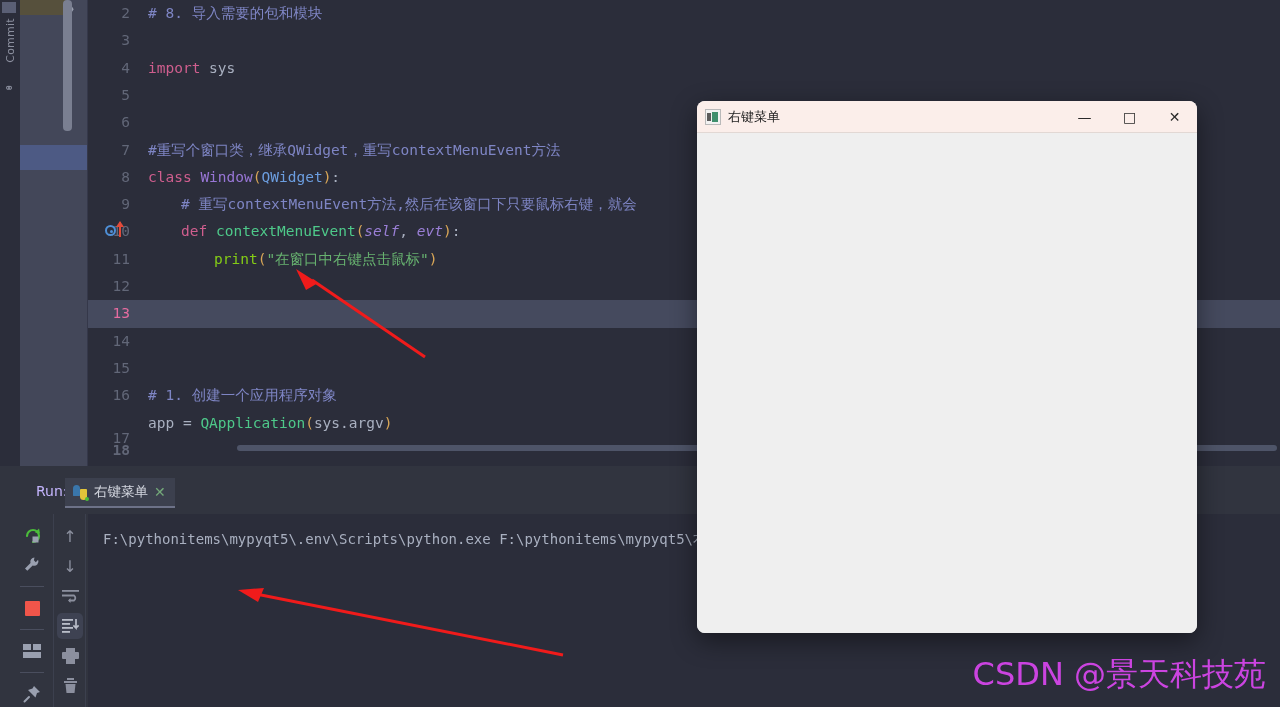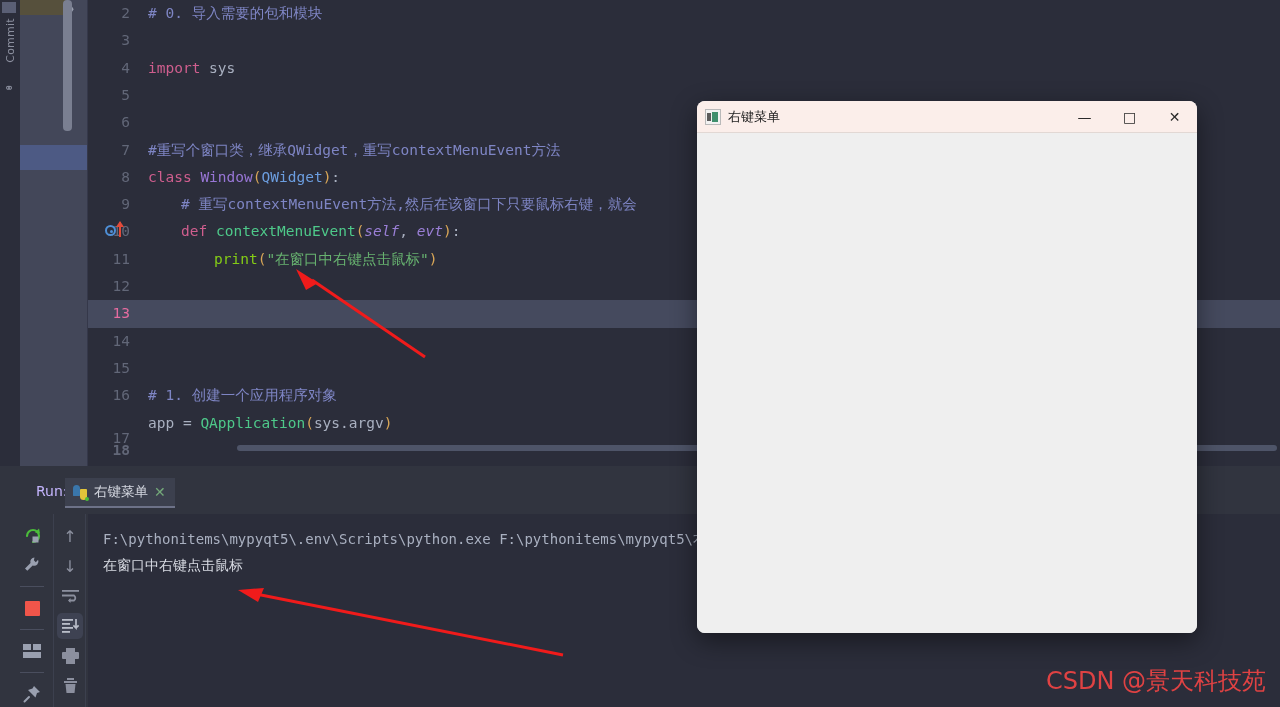--- a/index.html
+++ b/index.html
@@ -243,21 +243,21 @@
   }
   .popup-body { height: 500px; background: #efefef; }
 
   
   .annot { position: absolute; left: 0; top: 0; width: 1280px; height: 707px;
            pointer-events: none; }
 
   
   .watermark {
     position: absolute; right: 14px; bottom: 10px;
-    color: #ef4444; font-size: 24px; opacity: .92;
+    color: #d946ef; font-size: 32px; opacity: .92;
   }
 </style>
 </head>
 <body>
 
 <div id="root">
 
   <div class="tool-rail">
     <div class="rail-top-swatch"></div>
     <div class="rail-vtext rail-commit">Commit</div>
@@ -302,21 +302,21 @@
       <div class="fold-line" style="top:178px; height:100px;"></div>
       <div class="fold-box pointy" style="top:172px;"></div>
       <div class="fold-box pointy" style="top:226px;"></div>
       <div class="fold-box" style="top:253px;"></div>
     </div>
     <div class="override-icon">
       <div class="ov-circle"></div>
       <div class="ov-arrow"></div>
     </div>
     <div class="code-area" id="code-area">
-        <div class="line" style="position: absolute; top: 0px; left: 11px; right: 0px;"><span class="t-cmt"># 0. 导入需要的包和模块</span></div>
+        <div class="line" style="position: absolute; top: 0px; left: 11px; right: 0px;"><span class="t-cmt"># 8. 导入需要的包和模块</span></div>
         <div class="line" style="position: absolute; top: 54.6px; left: 11px; right: 0px;"><span class="t-kw">import</span><span class="t-id"> sys</span></div>
         <div class="line" style="position: absolute; top: 81.9px; left: 11px; right: 0px;"></div>
         <div class="line" style="position: absolute; top: 109.2px; left: 11px; right: 0px;"></div>
         <div class="line" style="position: absolute; top: 136.5px; left: 11px; right: 0px;"><span class="t-cmt">#重写个窗口类，继承QWidget，重写contextMenuEvent方法</span></div>
         <div class="line" style="position: absolute; top: 163.8px; left: 11px; right: 0px;"><span class="t-kw">class</span><span class="t-id"> </span><span class="t-cls">Window</span><span class="t-par">(</span><span class="t-def">QWidget</span><span class="t-par">)</span><span class="t-id">:</span></div>
         <div class="line" style="position: absolute; top: 191.1px; left: 44px; right: 0px;"><span class="t-cmt"># 重写contextMenuEvent方法,然后在该窗口下只要鼠标右键，就会</span></div>
         <div class="line" style="position: absolute; top: 218.4px; left: 44px; right: 0px;"><span class="t-kw">def</span><span class="t-id"> </span><span class="t-fnd">contextMenuEvent</span><span class="t-par">(</span><span class="t-self">self</span><span class="t-id">, </span><span class="t-self">evt</span><span class="t-par">)</span><span class="t-id">:</span></div>
         <div class="line" style="position: absolute; top: 245.7px; left: 77px; right: 0px;"><span class="t-fn">print</span><span class="t-par">(</span><span class="t-str">"在窗口中右键点击鼠标"</span><span class="t-par">)</span></div>
         <div class="line" style="position: absolute; top: 273px; left: 11px; right: 0px;"></div>
         <div class="line-hl" style="top: 300.3px; height: 27.3px;"></div>
@@ -412,21 +412,20 @@
         <svg width="15" height="16" viewBox="0 0 15 16" aria-hidden="true">
           <rect x="4" y="0" width="7" height="2" fill="#8b8f9e"></rect>
           <rect x="1" y="3" width="13" height="2" fill="#8b8f9e"></rect>
           <path d="M2.5 6h10l-1 9h-8z" fill="#8b8f9e"></path>
         </svg>
       </div>
     </div>
 
     <div class="console" id="console">
         <div class="console-line">F:\pythonitems\mypyqt5\.env\Scripts\python.exe F:\pythonitems\mypyqt5\右键菜单.py</div>
-        <div class="console-line out">在窗口中右键点击鼠标</div>
       </div>
   </div>
 
   <div class="popup">
     <div class="popup-titlebar">
       <span class="popup-appicon"></span>
       <span class="popup-title">右键菜单</span>
       <span class="popup-btn">—</span>
       <span class="popup-btn">□</span>
       <span class="popup-btn">✕</span>

